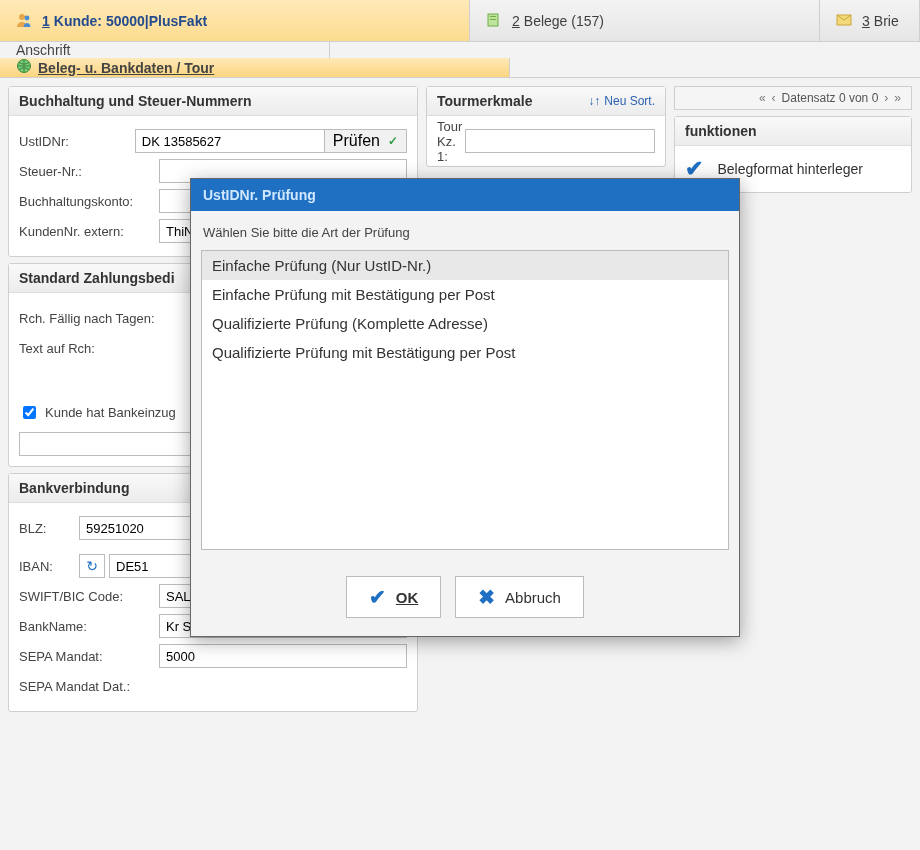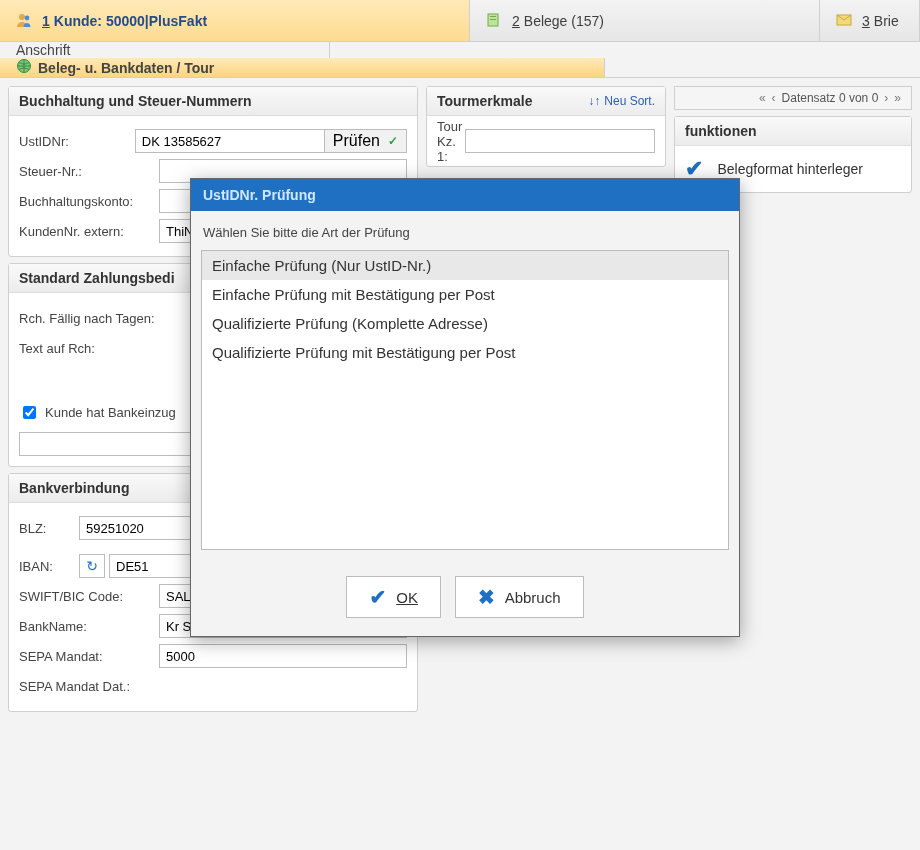--- a/index.html
+++ b/index.html
@@ -191,21 +191,21 @@
   .dlg-btn {
     display:flex; align-items:center; gap:10px;
     padding:8px 22px;
     border:1px solid #bcbcbc;
     background:#fff;
     cursor:pointer;
     font-size:15px;
     color:#333;
   }
   .dlg-btn.ok .mark { color:#1f6fc2; font-size:20px; font-weight:bold; }
-  .dlg-btn.ok .lbl { font-weight:normal; text-decoration:underline; }
+  .dlg-btn.ok .lbl { font-weight:bold; text-decoration:underline; }
   .dlg-btn.cancel .mark { color:#1f6fc2; font-size:20px; font-weight:bold; }
 
   
   .ico-person svg, .ico-doc svg, .ico-mail svg, .ico-globe svg { width:16px; height:16px; }
   .green-check::after { content:"✓"; color:#2e9c3f; font-weight:bold; margin-left:4px; font-size:12px;}
 
   .iban-btn {
     width:26px; height:24px;
     border:1px solid #bcbcbc;
     background:#fff;
@@ -251,21 +251,21 @@
           <path d="M1 3l7 5 7-5" fill="none" stroke="#c9a93a"></path>
         </svg>
     </span>
     <span class="mn">3</span>
     <span>Brie</span>
   </div>
 </div>
 
 <div class="sub-tabs">
   <div class="sub-tab" style="width:330px;">Anschrift</div>
-  <div class="sub-tab active" style="width:605px;">
+  <div class="sub-tab active" style="width:510px;text-decoration:underline;">
     <span class="ico-globe" style="margin-right:6px;">
       <svg viewBox="0 0 16 16">
           <circle cx="8" cy="8" r="6.5" fill="#7cc67c" stroke="#3a8b3a"></circle>
           <path d="M2 8h12M8 2v12M3 4.5c4 2 6 2 10 0M3 11.5c4-2 6-2 10 0" stroke="#3a8b3a" fill="none"></path>
         </svg>
     </span>
     <span>Beleg- u. Bankdaten / Tour</span>
   </div>
   <div class="sub-tab" style="flex:1;">KFZ (5)</div>
 </div>

